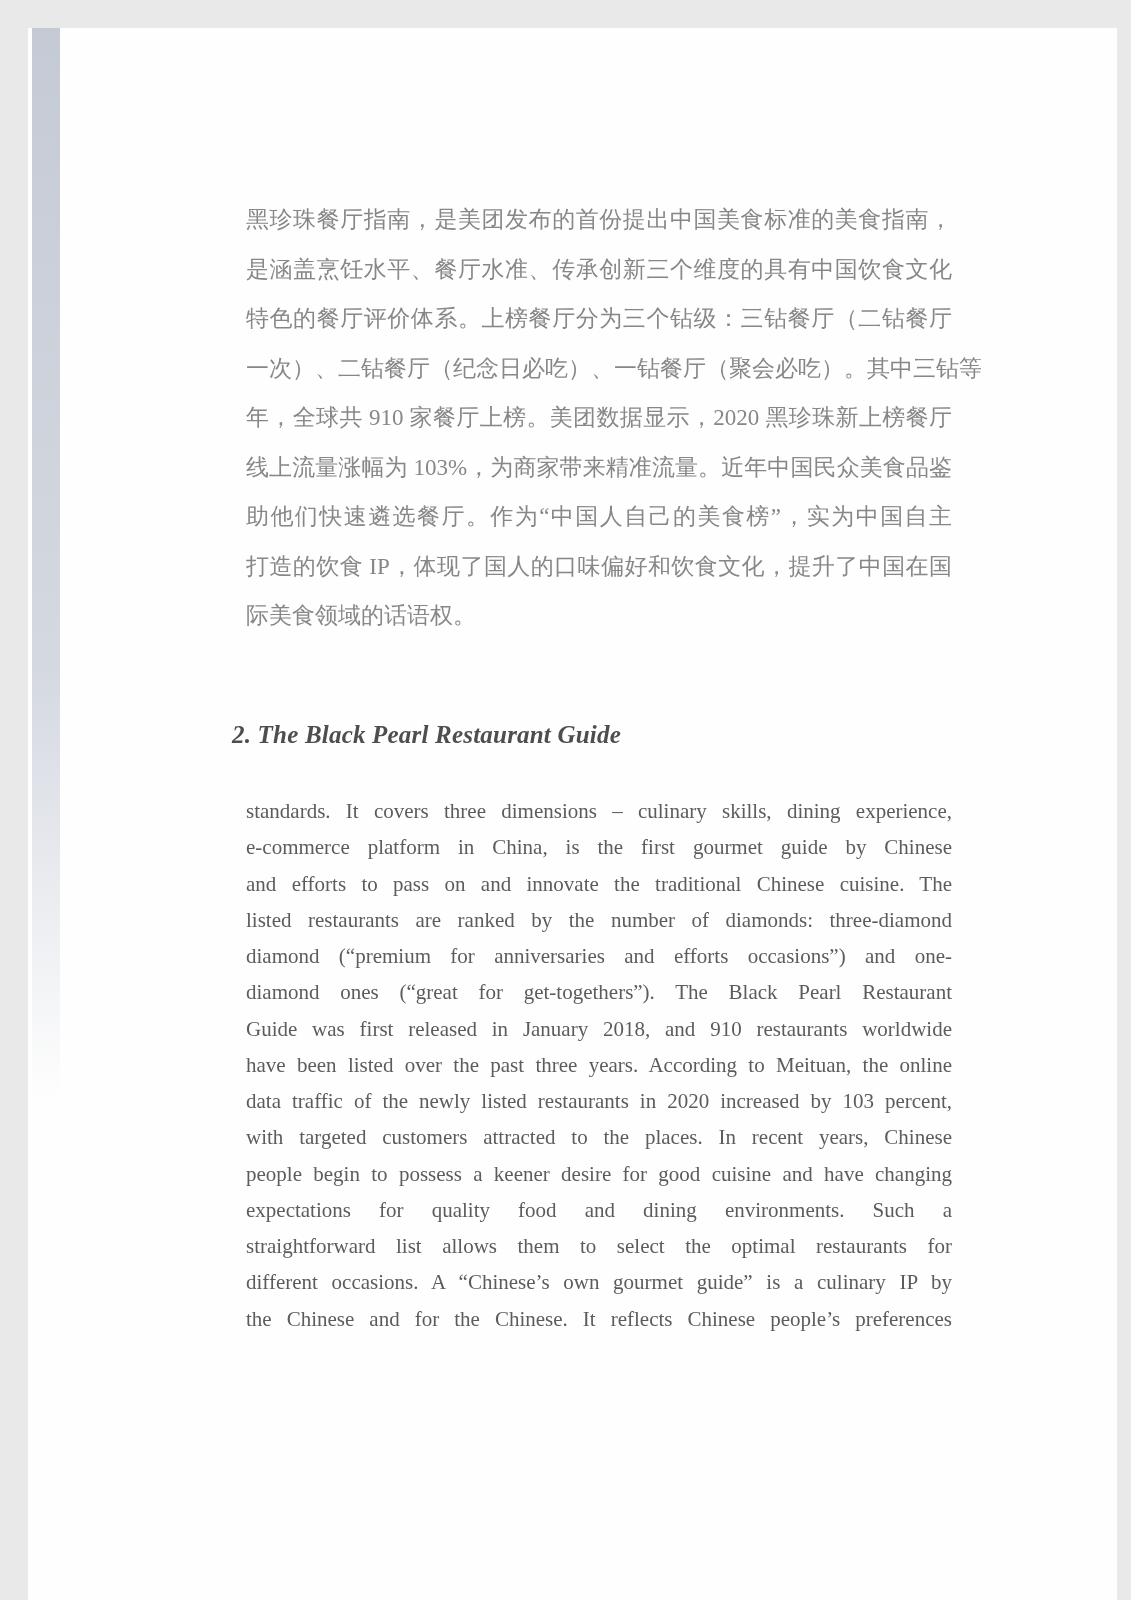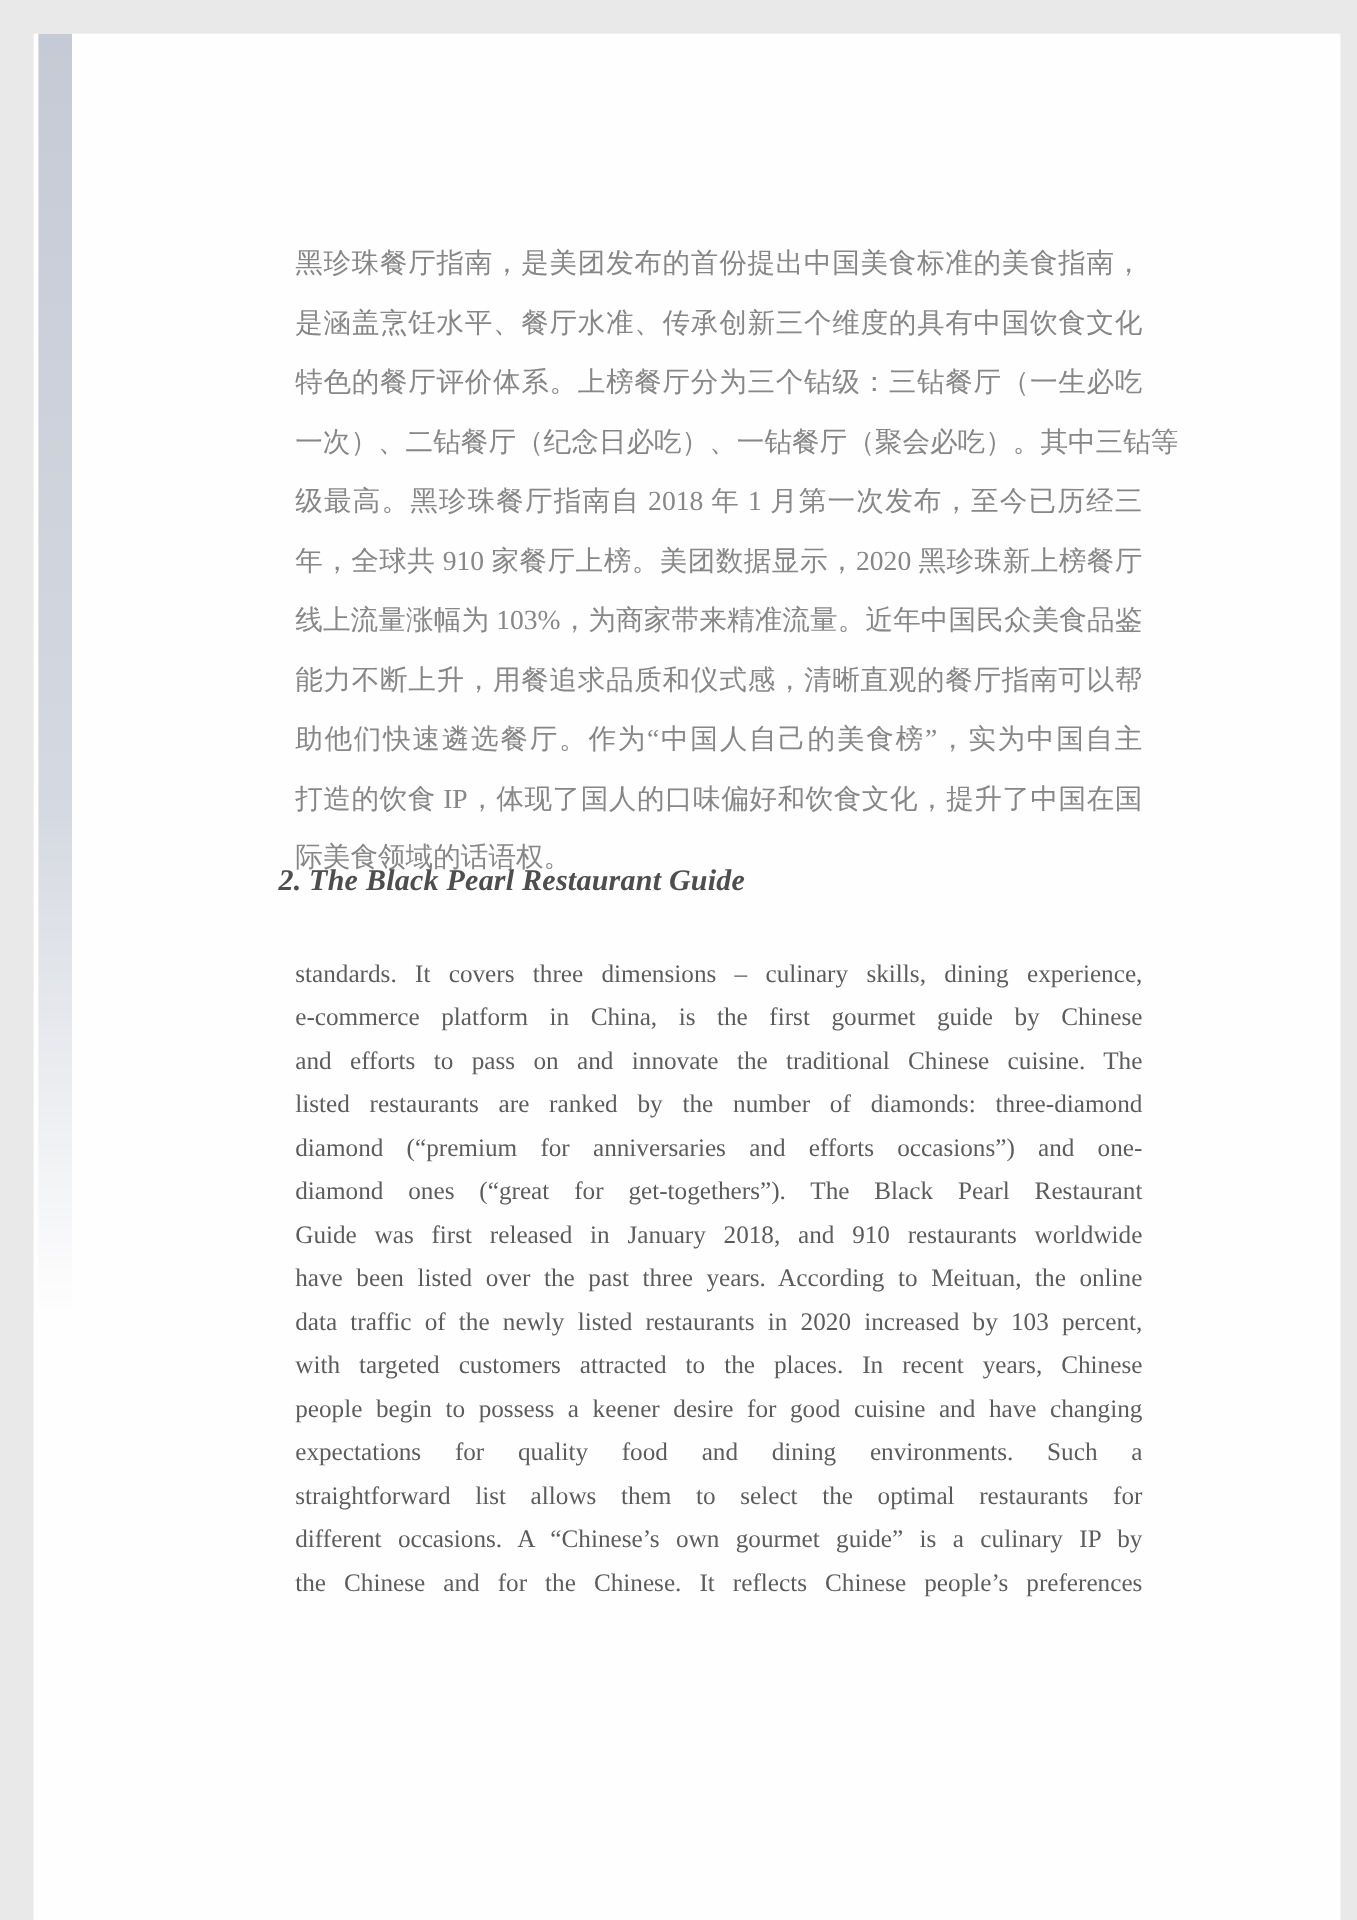--- a/index.html
+++ b/index.html
@@ -71,26 +71,24 @@
 </head>
 <body>
 
 <div class="page">
 
   <div class="scan-left-line"></div>
 
   <div class="cjk-block">
     <div class="cjk-line">黑珍珠餐厅指南，是美团发布的首份提出中国美食标准的美食指南，</div>
     <div class="cjk-line">是涵盖烹饪水平、餐厅水准、传承创新三个维度的具有中国饮食文化</div>
-    <div class="cjk-line">特色的餐厅评价体系。上榜餐厅分为三个钻级：三钻餐厅（一生必吃</div>
+    <div class="cjk-line">特色的餐厅评价体系。上榜餐厅分为三个钻级：三钻餐厅（二钻餐厅</div>
     <div class="cjk-line">一次）、二钻餐厅（纪念日必吃）、一钻餐厅（聚会必吃）。其中三钻等</div>
-    <div class="cjk-line">级最高。黑珍珠餐厅指南自 2018 年 1 月第一次发布，至今已历经三</div>
     <div class="cjk-line">年，全球共 910 家餐厅上榜。美团数据显示，2020 黑珍珠新上榜餐厅</div>
     <div class="cjk-line">线上流量涨幅为 103%，为商家带来精准流量。近年中国民众美食品鉴</div>
-    <div class="cjk-line">能力不断上升，用餐追求品质和仪式感，清晰直观的餐厅指南可以帮</div>
     <div class="cjk-line">助他们快速遴选餐厅。作为“中国人自己的美食榜”，实为中国自主</div>
     <div class="cjk-line">打造的饮食 IP，体现了国人的口味偏好和饮食文化，提升了中国在国</div>
     <div class="cjk-line last">际美食领域的话语权。</div>
   </div>
 
   <div class="section-heading">2. The Black Pearl Restaurant Guide</div>
 
   <div class="en-block">
     <div class="en-line">standards. It covers three dimensions – culinary skills, dining experience,</div>
     <div class="en-line">e-commerce platform in China, is the first gourmet guide by Chinese</div>

